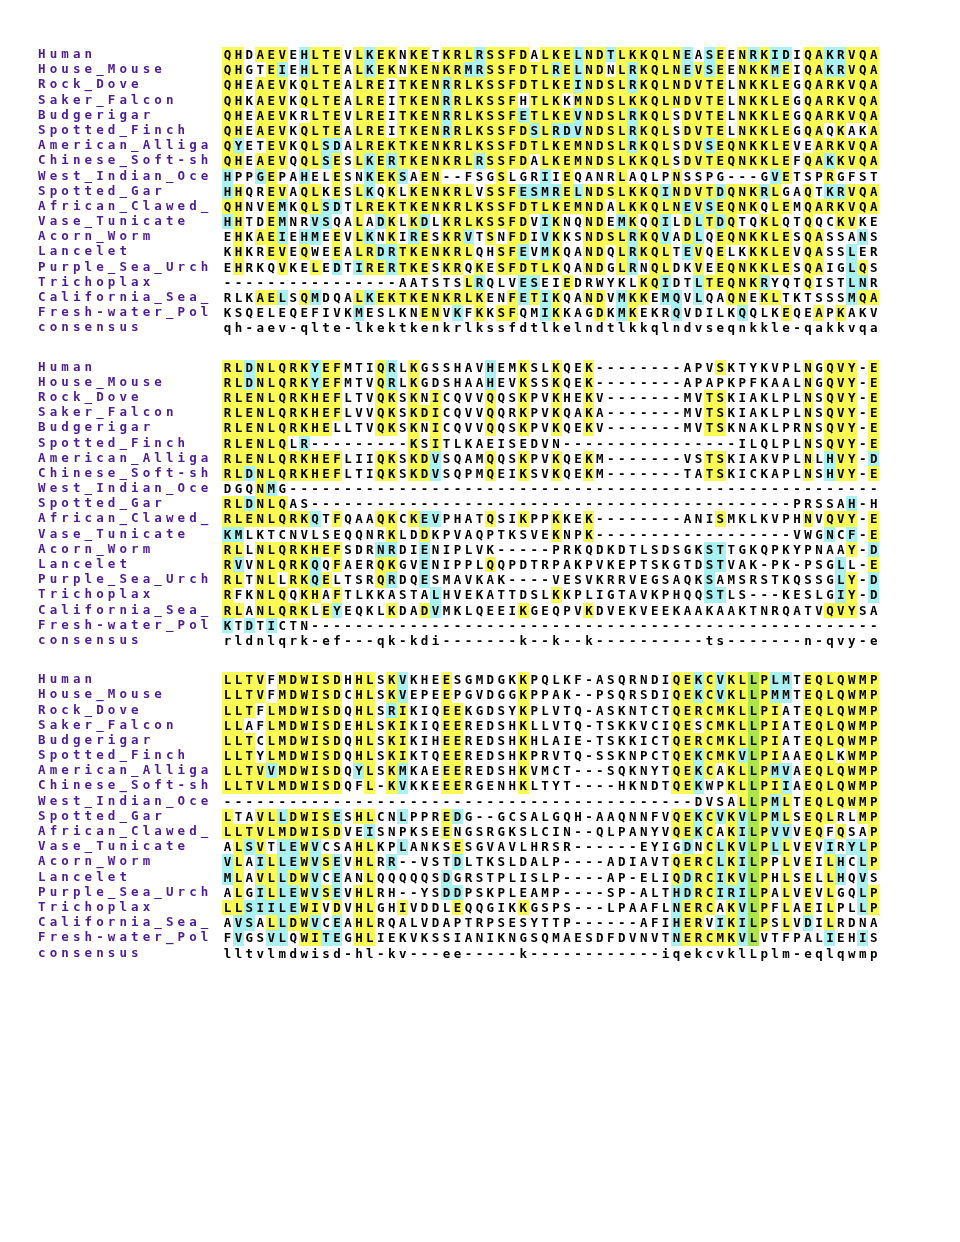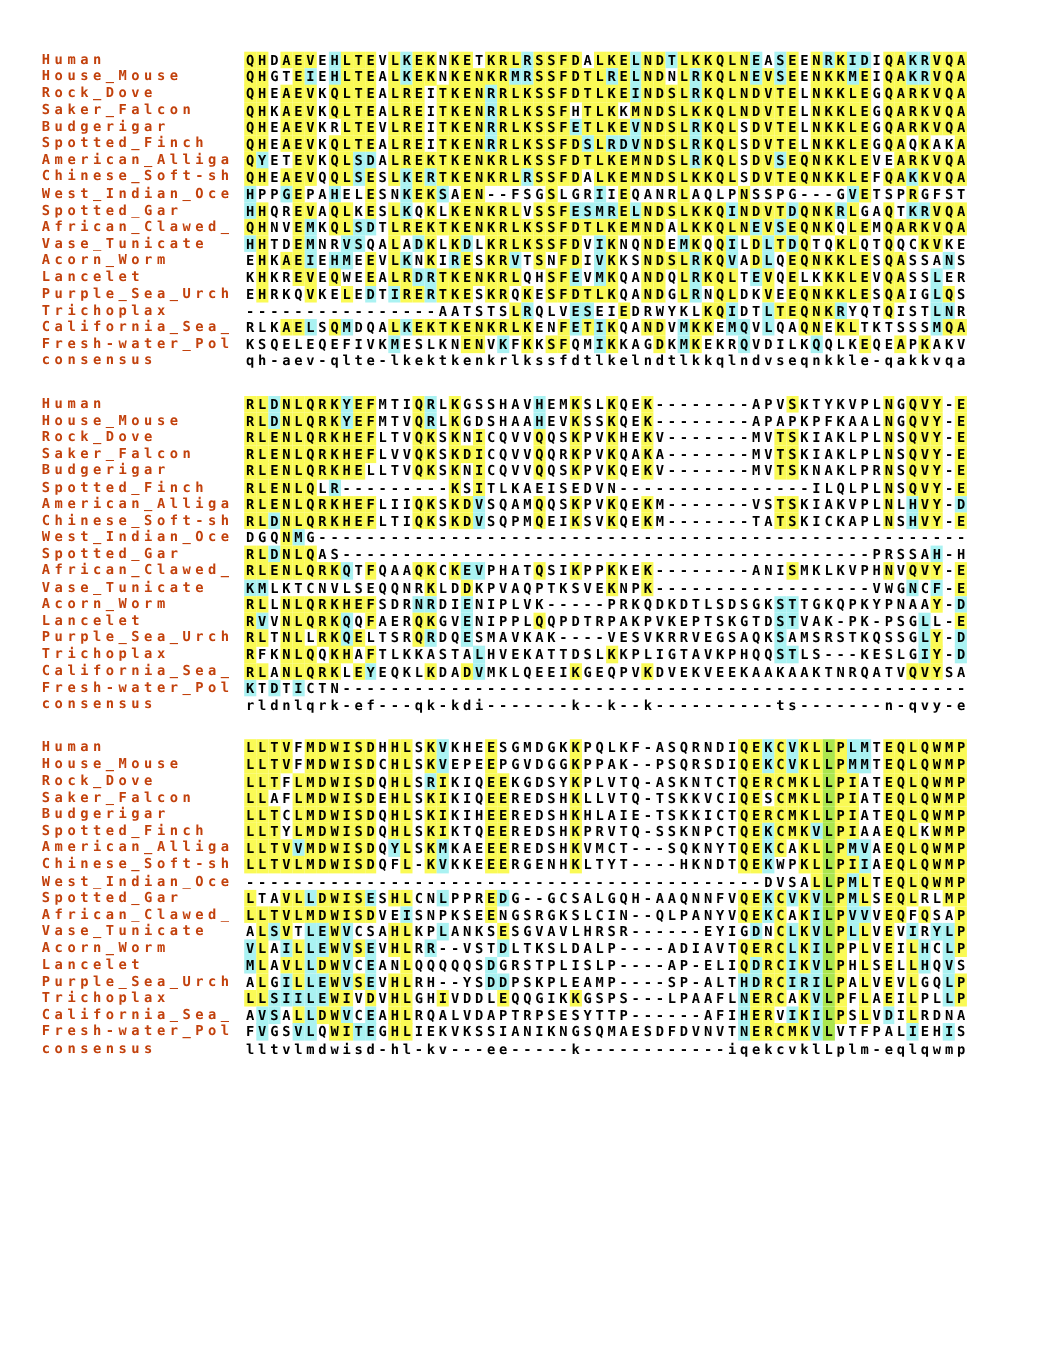--- a/index.html
+++ b/index.html
@@ -12,21 +12,21 @@
   .page { position: relative; width: 960px; height: 1242px; background: #ffffff; }
   .msa { position: absolute; top: 46px; left: 38px; }
   .block { margin-bottom: 24px; }
   .row { display: flex; height: 15.2px; line-height: 15.4px; white-space: nowrap; }
   .name {
     width: 184px;
     flex: 0 0 184px;
     font-weight: bold;
     font-size: 12.5px;
     letter-spacing: 4.1px;
-    color: #c2410c;
+    color: #4c1d95;
     overflow: hidden;
   }
   .seq { display: block; }
   .cell {
     display: inline-block;
     width: 10.96px;
     text-align: center;
     font-weight: bold;
     font-size: 12.5px;
     color: #000000;

